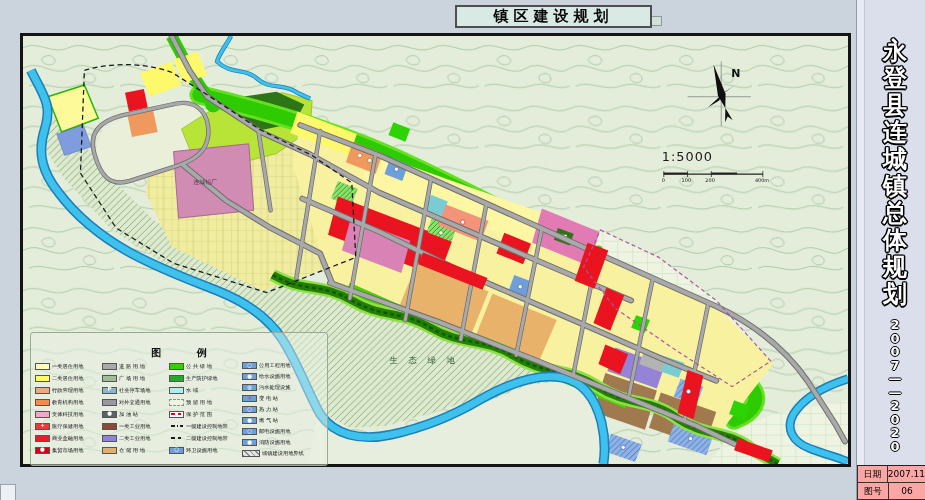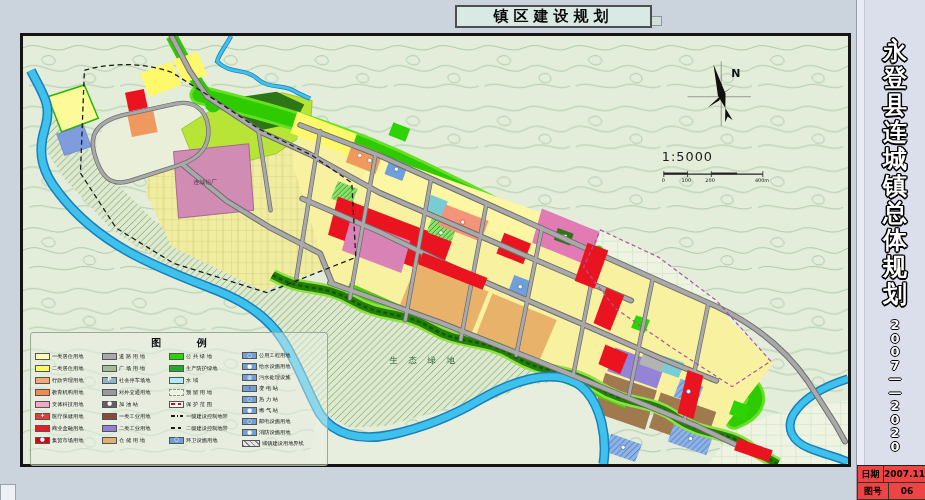--- a/index.html
+++ b/index.html
@@ -38,29 +38,29 @@
   #v-title{position:absolute;left:10px;top:38px;width:56px;text-align:center;}
   .v-char{font-size:24px;line-height:27px;font-weight:bold;color:#fff;
           text-shadow:-1.5px 0 #000,1.5px 0 #000,0 -1.5px #000,0 1.5px #000,
                       -1px -1px #000,1px 1px #000,-1px 1px #000,1px -1px #000;}
   #v-years{position:absolute;left:10px;top:318px;width:56px;text-align:center;}
   .v-year{font-size:13px;line-height:13.5px;font-weight:bold;color:#fff;
           text-shadow:-1px 0 #000,1px 0 #000,0 -1px #000,0 1px #000;}
   #tb-table{position:absolute;left:0;bottom:0;width:69px;border-top:1.5px solid #222;}
   .tb-row{display:flex;height:17px;}
   .tb-cell{border:1px solid #333;border-top:none;display:flex;align-items:center;
-           justify-content:center;font-size:9px;font-weight:bold;color:#000;
-           background:#ef4444;box-sizing:border-box;}
+           justify-content:center;font-size:9px;font-weight:normal;color:#000;
+           background:#fca5a5;box-sizing:border-box;}
   .tb-label{width:31px;border-right:none;}
   .tb-value{flex:1;}
 
   
   #legend{position:absolute;left:30px;top:332px;width:298px;height:134px;
           background:rgba(236,242,231,.45);border:1px solid #9aa896;border-radius:3px;
-          z-index:20;padding:3px 4px;box-sizing:border-box;}
+          z-index:20;padding:13px 4px;box-sizing:border-box;}
   #legend-title{text-align:center;font-size:10px;font-weight:bold;color:#111;
                 letter-spacing:16px;margin-left:16px;height:14px;}
   #lg-cols{display:flex;}
   .lg-col{display:flex;flex-direction:column;margin-right:2px;}
   .lg-col:nth-child(1){width:66px;} .lg-col:nth-child(2){width:66px;}
   .lg-col:nth-child(3){width:72px;} .lg-col:nth-child(4){width:80px;}
   .lg-row{display:flex;align-items:center;height:12px;}
   .lg-col:nth-child(4) .lg-row{height:11px;}
   .sw{width:15px;height:7px;border:1px solid #555;box-sizing:border-box;flex:none;
       display:flex;align-items:center;justify-content:center;position:relative;}

